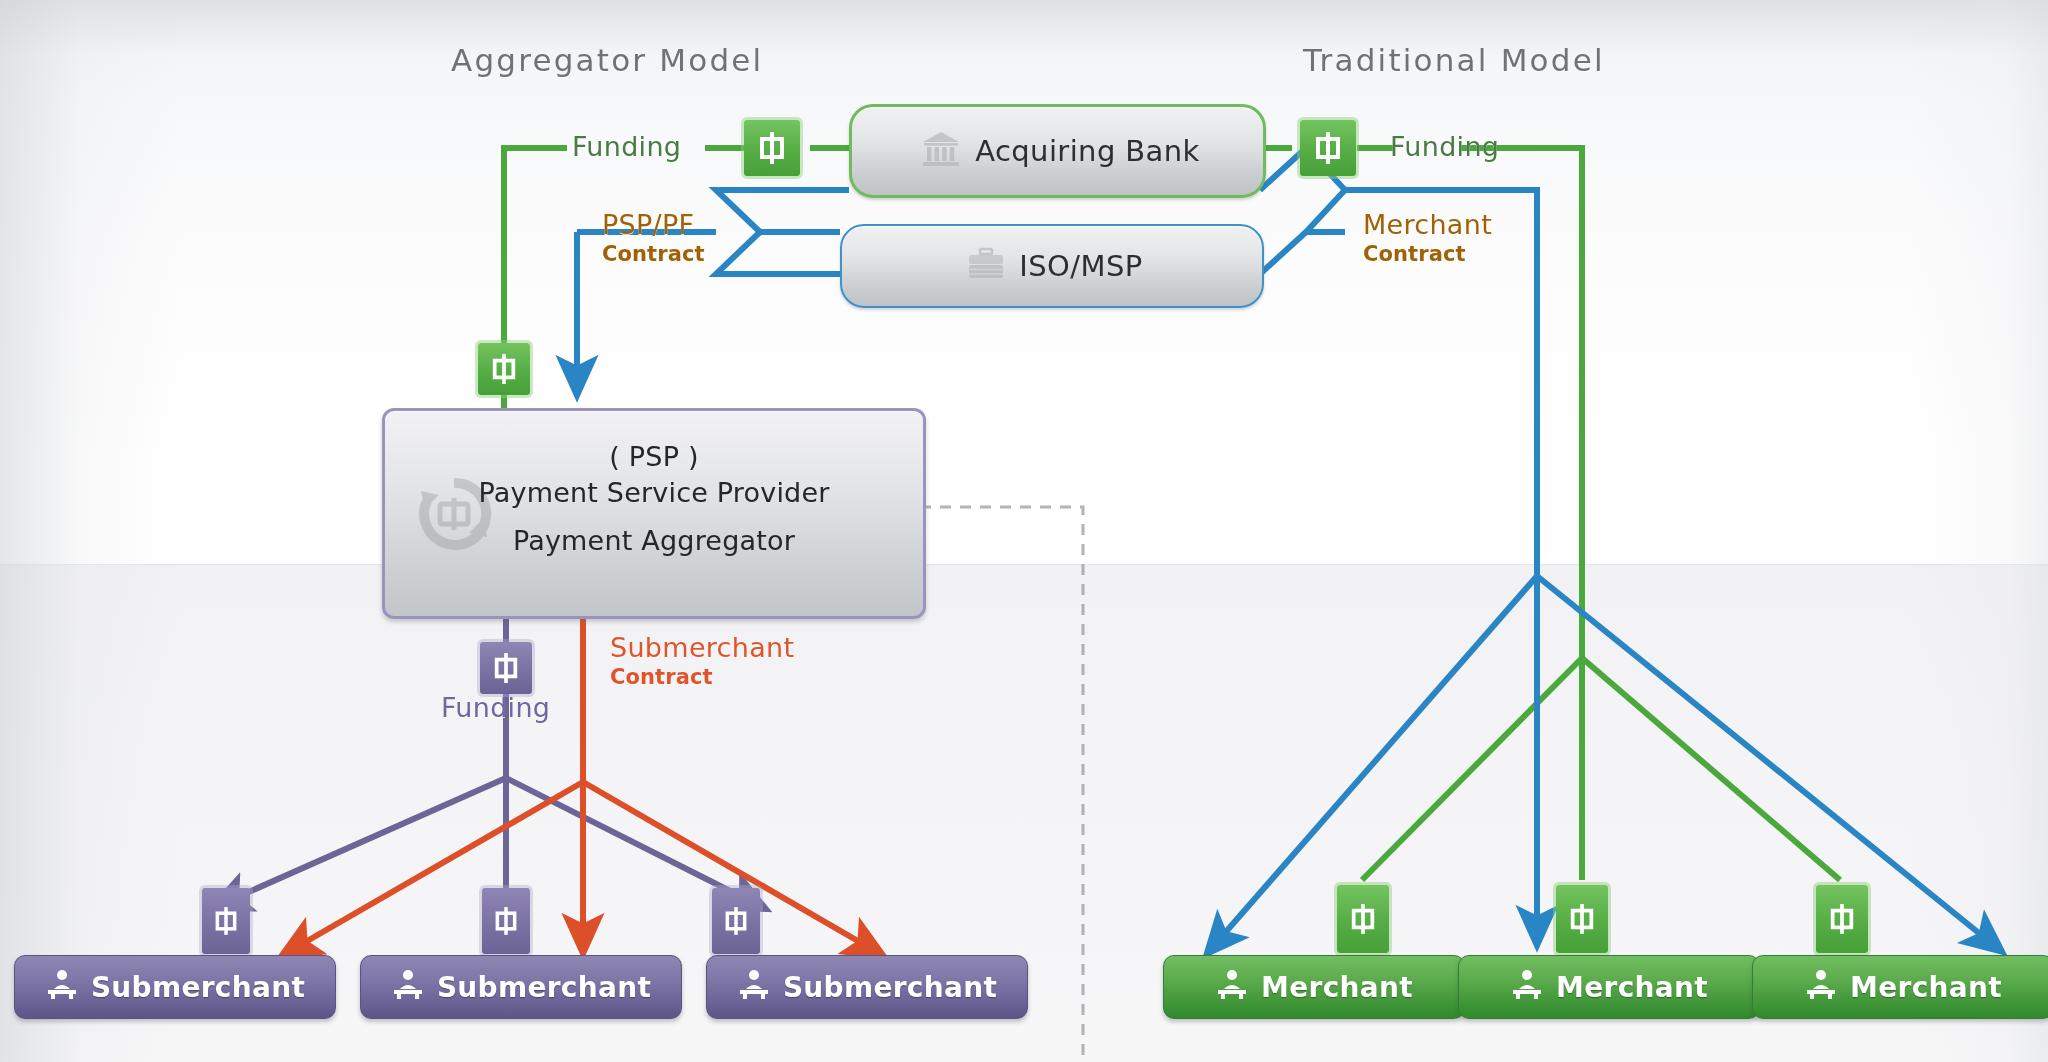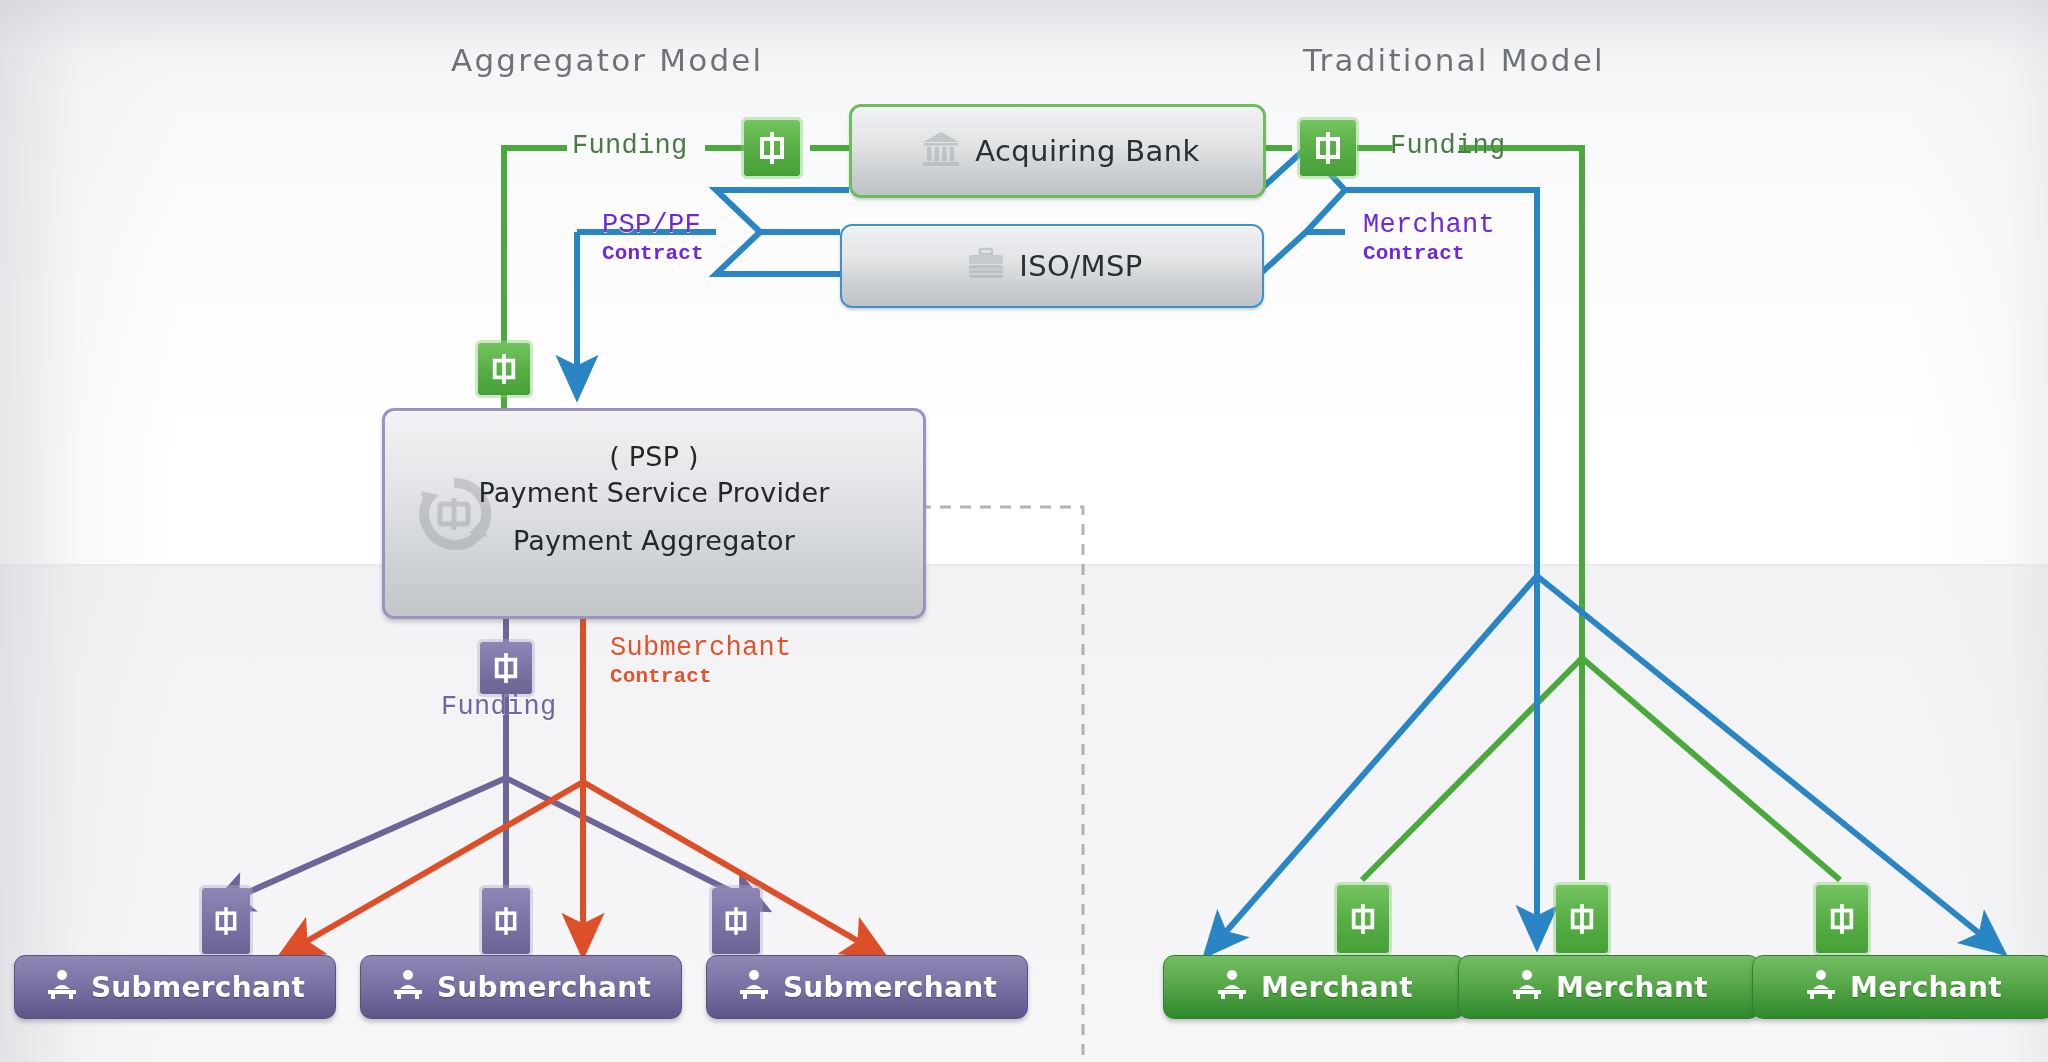--- a/index.html
+++ b/index.html
@@ -30,21 +30,21 @@
   .model-title{
     position:absolute;color:#6f7276;font-size:31px;letter-spacing:2.2px;
     font-family:"DejaVu Sans", sans-serif;white-space:nowrap;
     text-shadow:0 1px 0 rgba(255,255,255,.85);
   }
   #title-agg{left:451px;top:42px;}
   #title-trad{left:1303px;top:42px;}
 
   
   .topbox{
-    position:absolute;border-radius:12px;
+    position:absolute;border-radius:24px;
     background:linear-gradient(180deg,#f0f1f2 0%,#e2e4e5 40%,#c9cccf 80%,#bfc3c7 100%);
     box-shadow:0 2px 3px rgba(90,95,100,.28), inset 0 1px 0 rgba(255,255,255,.85);
     display:flex;align-items:center;
   }
   #box-bank{left:849px;top:104px;width:411px;height:88px;border:3px solid #6fbb5e;}
   #box-iso {left:840px;top:224px;width:420px;height:80px;border:2px solid #3f92c9;}
   .topbox-inner{display:flex;align-items:center;gap:14px;margin:0 auto;padding-left:6px;}
   .topbox-label{font-size:29px;color:#2b2f33;letter-spacing:.4px;white-space:nowrap;}
   .ic-bank, .ic-case{flex:0 0 auto;opacity:.55;}
 
@@ -84,25 +84,25 @@
     position:absolute;display:flex;align-items:center;justify-content:center;
     border-radius:3px;
   }
   .chip.g{background:linear-gradient(180deg,#74c45f 0%,#56ad44 55%,#46a038 100%);
           box-shadow:0 0 0 3px rgba(142,207,126,.45);}
   .chip.p{background:linear-gradient(180deg,#8e86b5 0%,#7b72a4 55%,#6c6294 100%);
           box-shadow:0 0 0 3px rgba(176,170,203,.40);}
 
   
   .wlabel{position:absolute;white-space:nowrap;font-size:27px;letter-spacing:.3px;
-          text-shadow:0 1px 0 rgba(255,255,255,.8);font-family:Liberation Mono, monospace;}
+          text-shadow:0 1px 0 rgba(255,255,255,.8);}
   .wlabel.two{line-height:26px;}
   .wlabel .l2{display:block;font-size:21px;font-weight:bold;letter-spacing:.1px;margin-top:3px;}
   .c-green{color:#4c7a46;}
-  .c-blue{color:#6d28d9;}
+  .c-blue{color:#a16207;}
   .c-purple{color:#6f67a0;}
   .c-red{color:#e0542c;}
 </style>
 </head>
 <body>
 
 <div id="stage">
 
   <div class="bg-top"></div>
   <div class="bg-bottom"></div>

